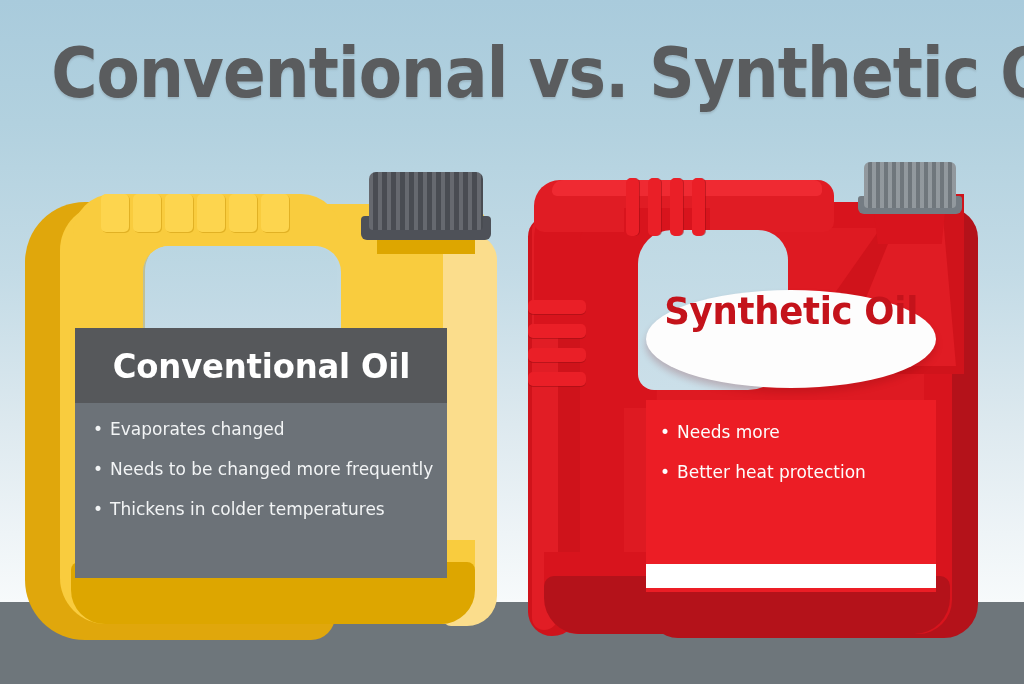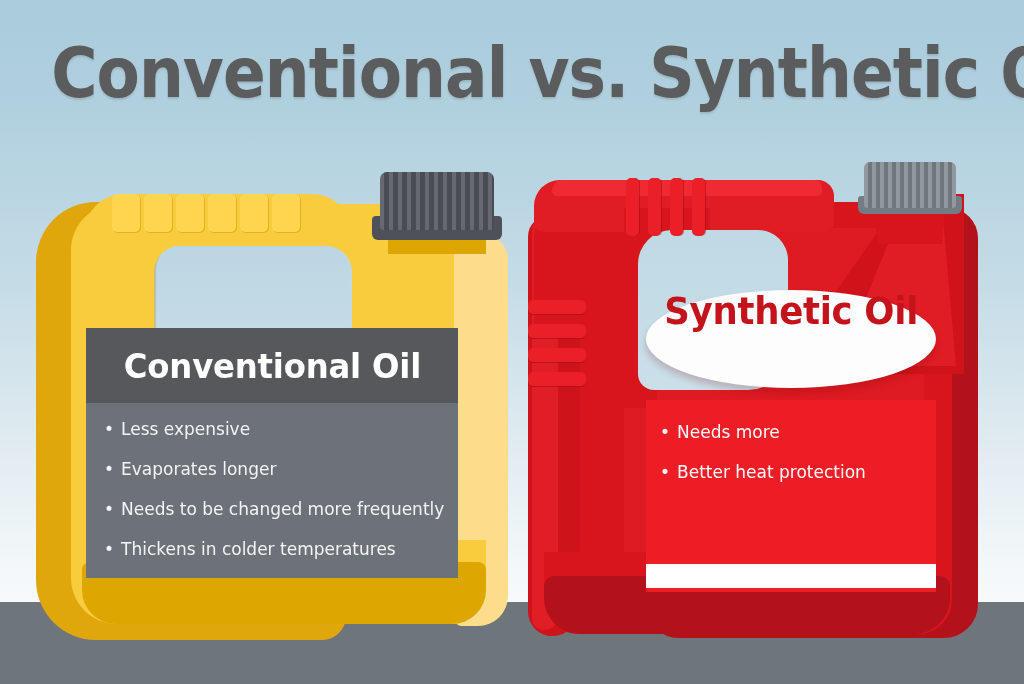--- a/index.html
+++ b/index.html
@@ -25,21 +25,21 @@
     font-weight:bold;
     color:#5a5c5e;
     letter-spacing:-1px;
     transform:scaleX(0.9);
     transform-origin:50% 50%;
     white-space:nowrap;
     text-shadow:0 2px 2px rgba(90,95,100,.22);
   }
 
   
-  .jug-yellow{position:absolute;left:36px;top:188px;width:440px;height:452px;}
+  .jug-yellow{position:absolute;left:25px;top:188px;width:440px;height:452px;}
 
   .y-shadow-left{ 
     position:absolute;left:0;top:14px;width:310px;height:438px;
     background:#e0a70c;
     border-radius:60px 24px 24px 60px;
   }
   .y-body{ 
     position:absolute;left:35px;top:16px;width:425px;height:420px;
     background:#f9cc3e;
     border-radius:46px 18px 30px 46px;
@@ -275,24 +275,21 @@
 
     <div class="y-bottom-light"></div>
     <div class="y-bottom-dark"></div>
 
     <div class="y-label">
       <div class="y-label-head">
         <div class="y-label-head-text">Conventional Oil</div>
       </div>
       <div class="y-label-body">
         <div class="y-bullet">
-          <i>•</i><span>Less expensive</span>
-        </div>
-        <div class="y-bullet">
-          <i>•</i><span>Evaporates longer</span>
+          <i>•</i><span>Evaporates changed</span>
         </div>
         <div class="y-bullet">
           <i>•</i><span>Needs to be changed more frequently</span>
         </div>
         <div class="y-bullet">
           <i>•</i><span>Thickens in colder temperatures</span>
         </div>
       </div>
     </div>
   </div>

